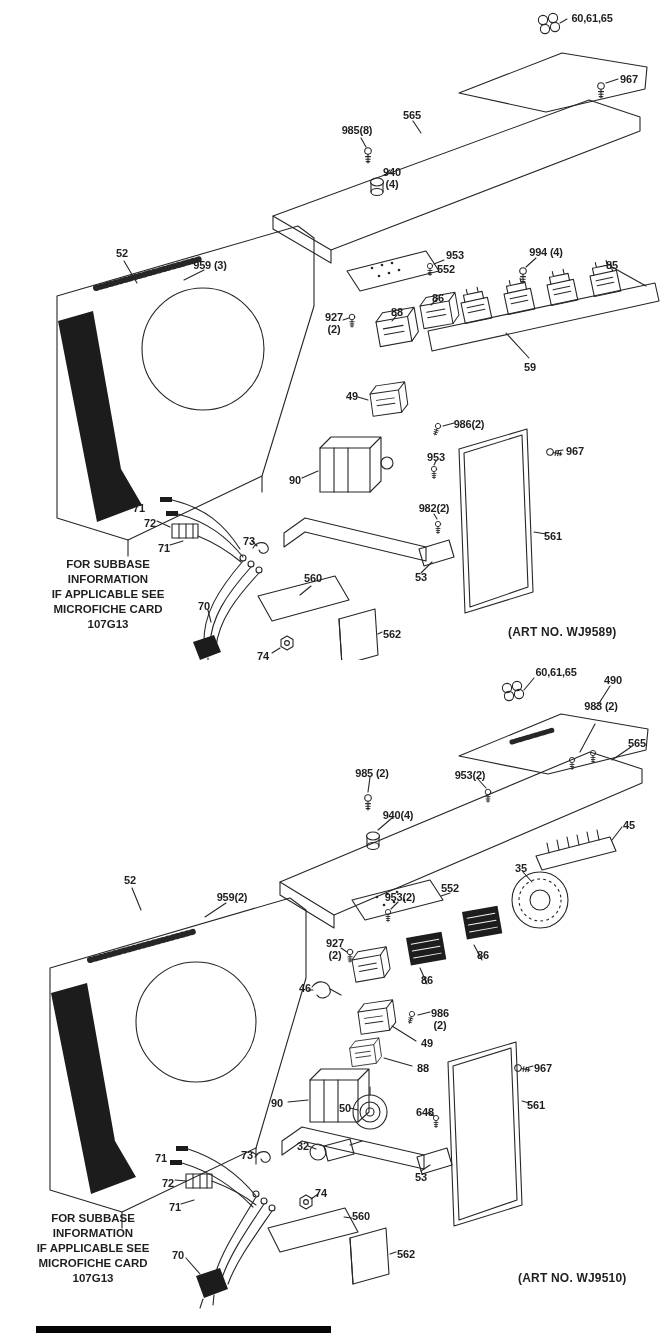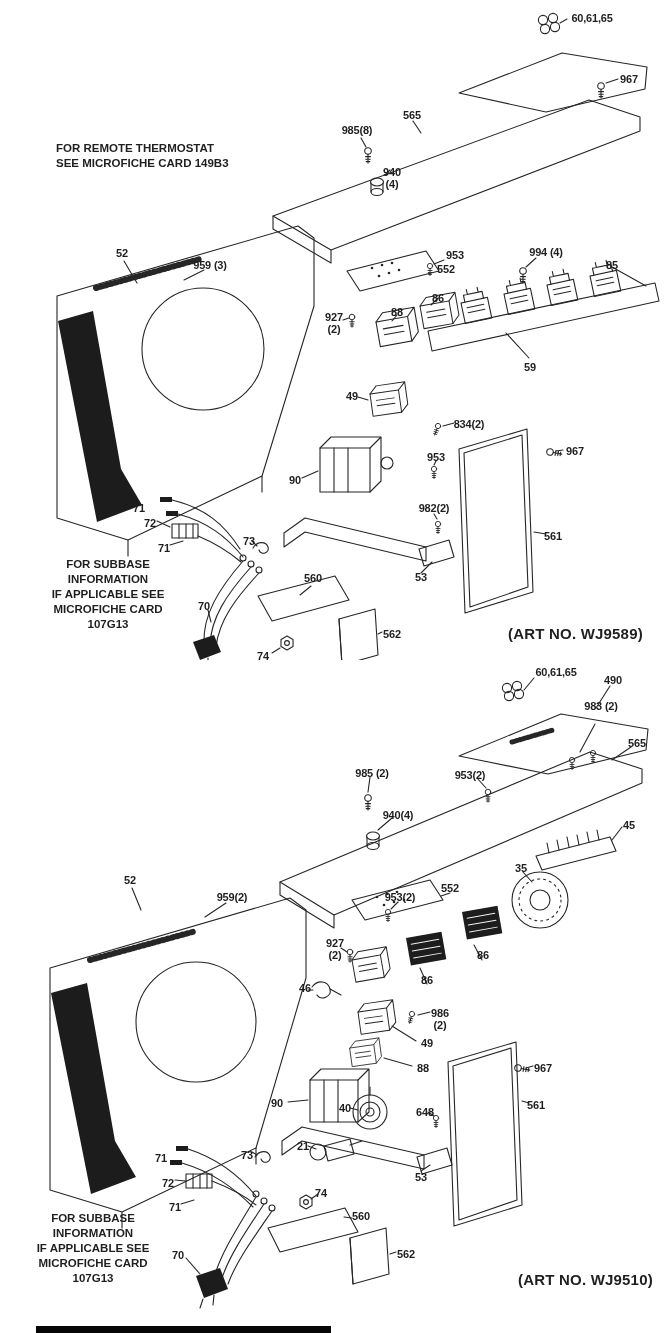--- a/index.html
+++ b/index.html
@@ -13,21 +13,21 @@
   .callout {
     position:absolute; transform:translateX(-50%);
     font-size:11px; font-weight:700; letter-spacing:-0.2px;
     white-space:pre-line; text-align:center; line-height:1.12;
   }
   .note {
     position:absolute; font-size:11.5px; font-weight:700;
     line-height:1.3; white-space:pre-line;
   }
   .note.center { text-align:center; }
-  .artno { position:absolute; font-size:15px; font-weight:700; letter-spacing:0.2px; }
+  .artno { position:absolute; font-size:12px; font-weight:700; letter-spacing:0.2px; }
   .footer-bar { position:absolute; background:#060606; }
 </style>
 </head>
 <body>
 
 <div class="stage">
 
   <svg class="art" style="left:0;top:0" width="667" height="660" viewBox="0 0 667 660" aria-hidden="true">
     <defs>
       <g id="scrA" stroke="#262626" fill="none" stroke-width="1.1">
@@ -352,22 +352,20 @@
         <path d="M318,534 L311,539"></path>
       </g>
       <g>
         <path d="M350,578 L386,568 L389,614 L353,624 Z"></path>
         <path d="M350,578 L353,624"></path>
         <path d="M396,592 L390,594"></path>
       </g>
     </g>
   </svg>
 
-  <div class="note" style="left:56px;top:141px">FOR REMOTE THERMOSTAT
-SEE MICROFICHE CARD 149B3</div>
   <div class="note center" style="left:32px;top:557px;width:152px">FOR SUBBASE INFORMATION
 IF APPLICABLE SEE
 MICROFICHE CARD
 107G13</div>
   <div class="artno" style="left:508px;top:625px">(ART NO. WJ9589)</div>
 
   <span class="callout" style="left:592px;top:12px">60,61,65</span>
   <span class="callout" style="left:629px;top:73px">967</span>
   <span class="callout" style="left:412px;top:109px">565</span>
   <span class="callout" style="left:357px;top:124px">985(8)</span>
@@ -378,21 +376,21 @@
   <span class="callout" style="left:612px;top:259px">85</span>
   <span class="callout" style="left:446px;top:263px">552</span>
   <span class="callout" style="left:122px;top:247px">52</span>
   <span class="callout" style="left:210px;top:259px">959 (3)</span>
   <span class="callout" style="left:438px;top:292px">86</span>
   <span class="callout" style="left:397px;top:306px">88</span>
   <span class="callout" style="left:334px;top:311px">927
 (2)</span>
   <span class="callout" style="left:530px;top:361px">59</span>
   <span class="callout" style="left:352px;top:390px">49</span>
-  <span class="callout" style="left:469px;top:418px">834(2)</span>
+  <span class="callout" style="left:469px;top:418px">986(2)</span>
   <span class="callout" style="left:575px;top:445px">967</span>
   <span class="callout" style="left:436px;top:451px">953</span>
   <span class="callout" style="left:295px;top:474px">90</span>
   <span class="callout" style="left:434px;top:502px">982(2)</span>
   <span class="callout" style="left:553px;top:530px">561</span>
   <span class="callout" style="left:139px;top:502px">71</span>
   <span class="callout" style="left:150px;top:517px">72</span>
   <span class="callout" style="left:164px;top:542px">71</span>
   <span class="callout" style="left:249px;top:535px">73</span>
   <span class="callout" style="left:313px;top:572px">560</span>
@@ -424,24 +422,24 @@
 (2)</span>
   <span class="callout" style="left:483px;top:949px">86</span>
   <span class="callout" style="left:427px;top:974px">86</span>
   <span class="callout" style="left:305px;top:982px">46</span>
   <span class="callout" style="left:440px;top:1007px">986
 (2)</span>
   <span class="callout" style="left:427px;top:1037px">49</span>
   <span class="callout" style="left:423px;top:1062px">88</span>
   <span class="callout" style="left:543px;top:1062px">967</span>
   <span class="callout" style="left:277px;top:1097px">90</span>
-  <span class="callout" style="left:345px;top:1102px">40</span>
+  <span class="callout" style="left:345px;top:1102px">50</span>
   <span class="callout" style="left:425px;top:1106px">648</span>
   <span class="callout" style="left:536px;top:1099px">561</span>
-  <span class="callout" style="left:303px;top:1140px">21</span>
+  <span class="callout" style="left:303px;top:1140px">32</span>
   <span class="callout" style="left:247px;top:1149px">73</span>
   <span class="callout" style="left:161px;top:1152px">71</span>
   <span class="callout" style="left:168px;top:1177px">72</span>
   <span class="callout" style="left:175px;top:1201px">71</span>
   <span class="callout" style="left:421px;top:1171px">53</span>
   <span class="callout" style="left:321px;top:1187px">74</span>
   <span class="callout" style="left:361px;top:1210px">560</span>
   <span class="callout" style="left:178px;top:1249px">70</span>
   <span class="callout" style="left:406px;top:1248px">562</span>
 

